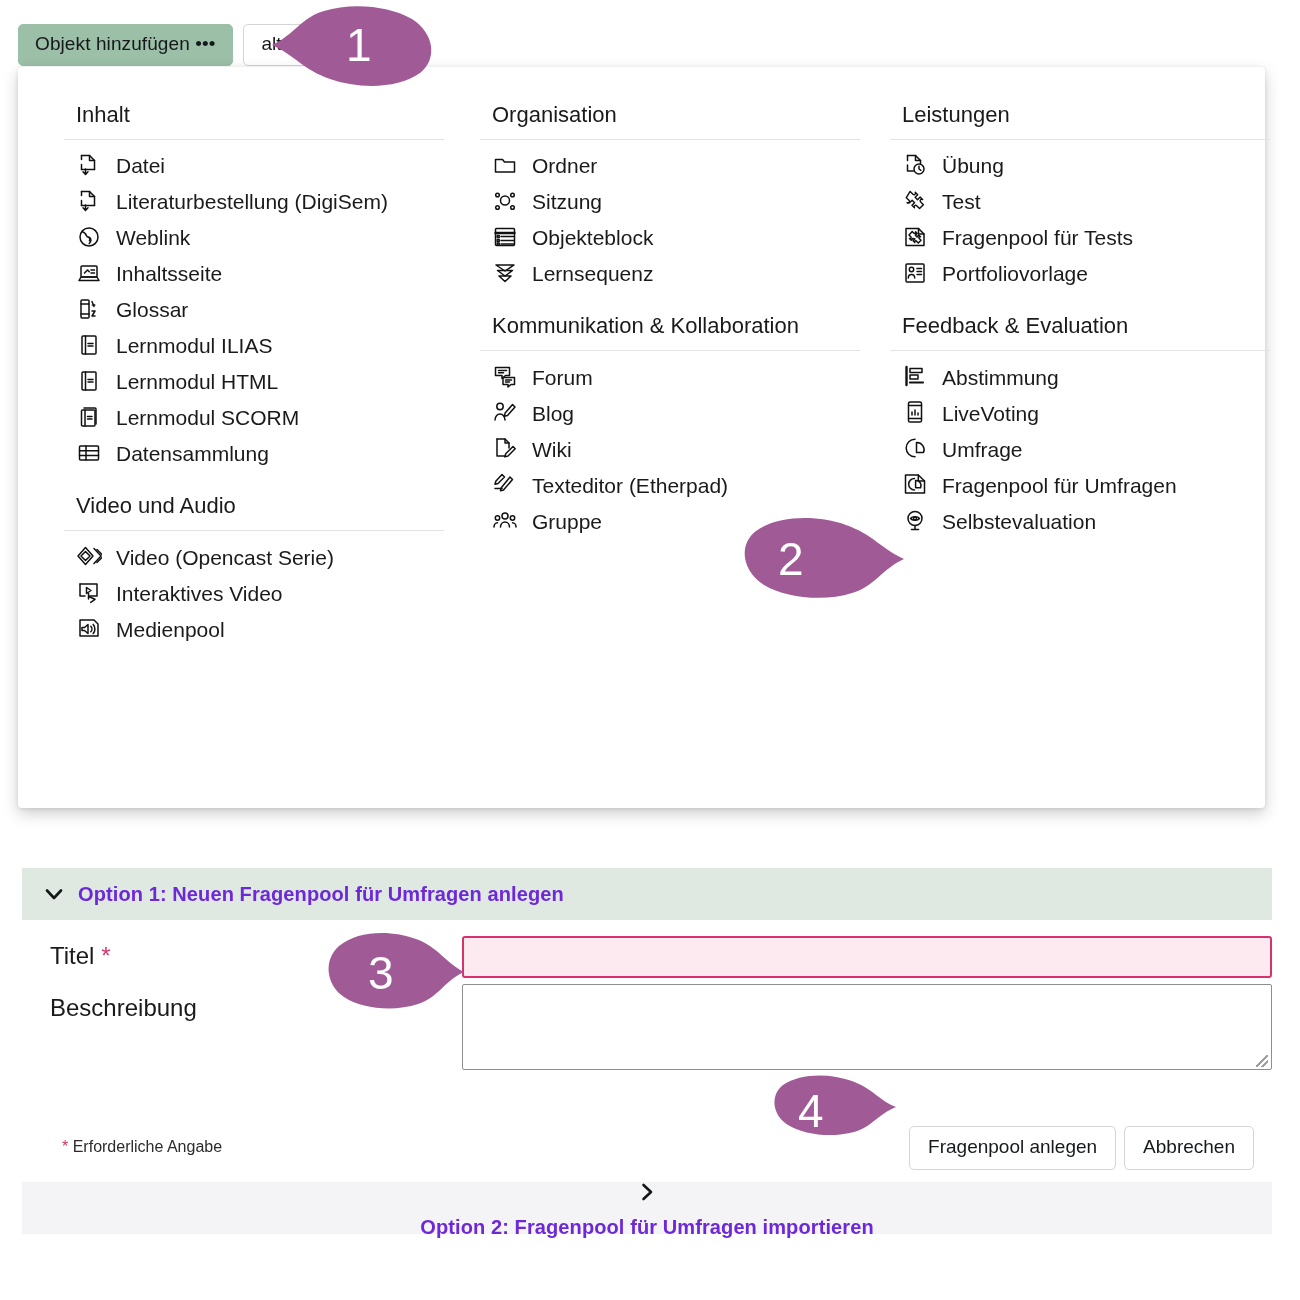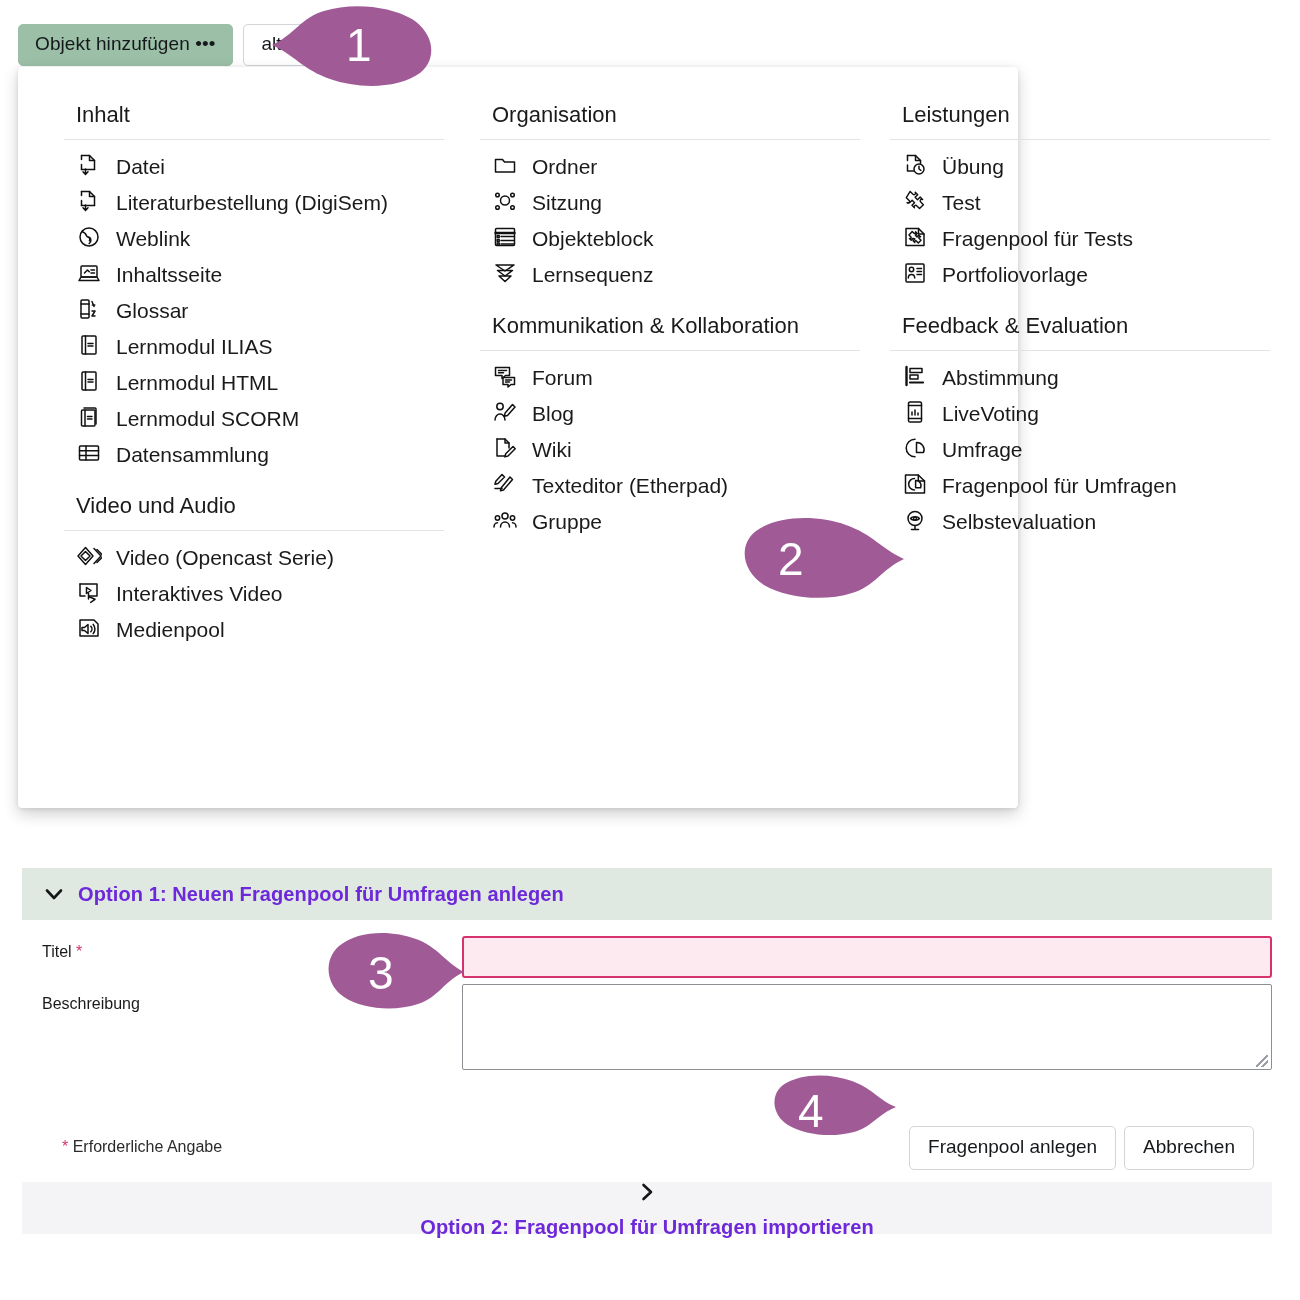--- a/index.html
+++ b/index.html
@@ -35,21 +35,21 @@
     font-size: 19px;
     color: #16191c;
     line-height: 1.1;
     white-space: nowrap;
   }
 
   
   .panel {
     position: absolute;
     left: 18px; top: 67px;
-    width: 1000px; height: 741px;
+    width: 1247px; height: 741px;
     background: #ffffff;
     border-radius: 4px;
     box-shadow: 0 6px 16px rgba(0,0,0,.19), 0 1px 4px rgba(0,0,0,.10);
   }
   .cols { position: absolute; inset: 0; padding: 34px 26px 0 26px; }
   .col { position: absolute; top: 34px; }
   .col-1 { left: 46px;  width: 380px; }
   .col-2 { left: 462px; width: 380px; }
   .col-3 { left: 872px; width: 380px; }
 
@@ -59,21 +59,21 @@
     font-weight: 400;
     padding: 0 0 10px 12px;
     border-bottom: 1px solid #e3e3e3;
     line-height: 1.28;
   }
   .group + .group { margin-top: 26px; }
   .items { margin-top: 14px; }
 
   .item {
     display: flex;
-    align-items: flex-end;
+    align-items: center;
     gap: 14px;
     padding: 0 0 0 12px;
     margin-bottom: 12px;
     font-size: 21px;
     line-height: 1.12;
     color: #1a1a1a;
   }
   .item .ico { flex: 0 0 26px; width: 26px; height: 26px; margin-top: -2px; }
   .item .ico svg { display: block; width: 26px; height: 26px; }
   .item .lbl { flex: 1 1 auto; }
@@ -86,22 +86,22 @@
     font-size: 20px; font-weight: 700; color: #6d28d9;
     letter-spacing: .1px;
   }
   .acc-head.open { background: #dfe8e1; }
   .acc-head.closed { background: #f4f3f5; margin-top: 22px; flex-direction: column; }
   .chev { width: 20px; height: 20px; flex: 0 0 20px; }
   .chev svg { display: block; }
 
   .form-body { position: relative; padding: 22px 0 0 0; height: 240px; }
   .field-label {
-    position: absolute; left: 20px;
-    font-size: 16px; color: #1a1a1a; line-height: 1.2;
+    position: absolute; left: 28px;
+    font-size: 24px; color: #1a1a1a; line-height: 1.2;
   }
   .lbl-title { top: 22px; }
   .lbl-desc  { top: 74px; }
   .req { color: #d6336c; }
 
   .inp-title {
     position: absolute; left: 440px; top: 16px;
     width: 810px; height: 42px;
     background: #fdeaf1;
     border: 2px solid #d6326e;

